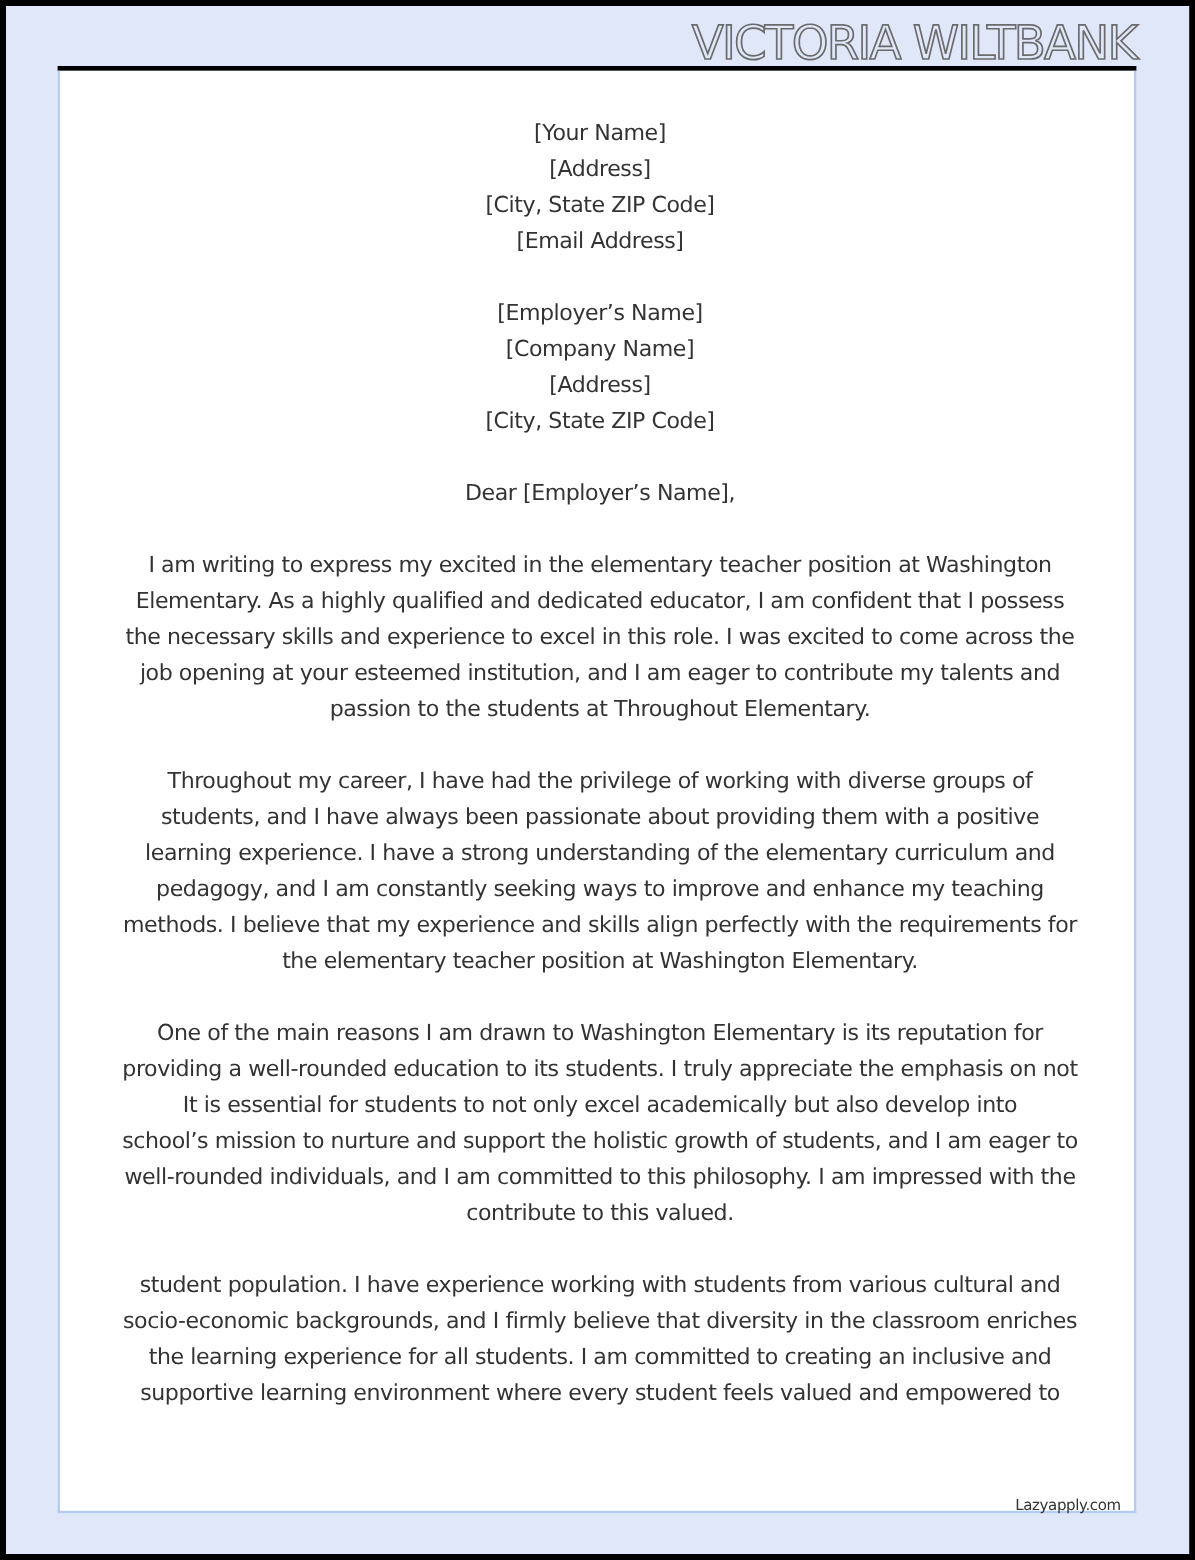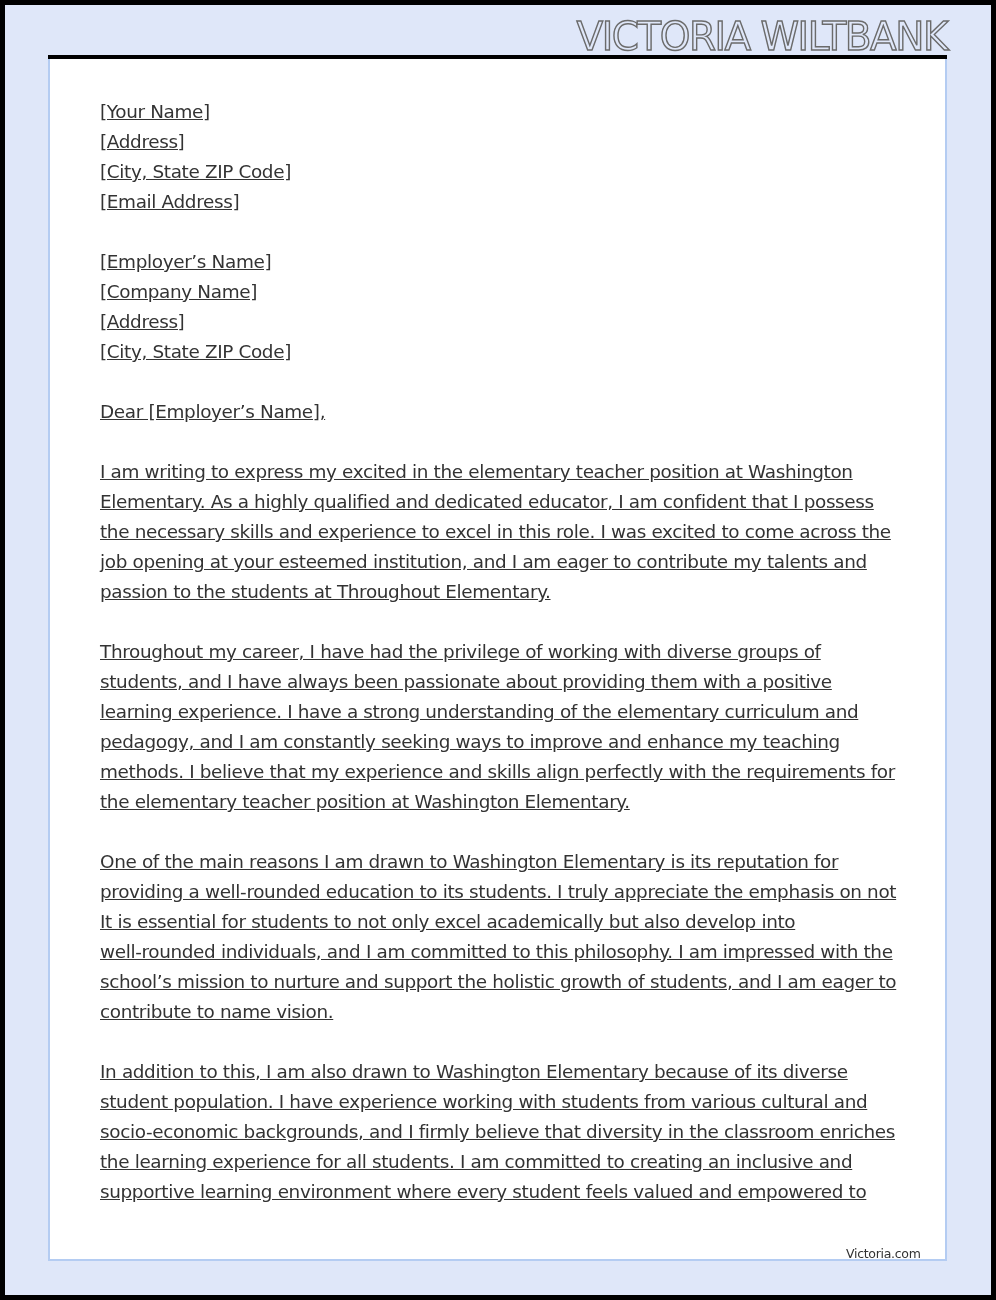--- a/index.html
+++ b/index.html
@@ -3,21 +3,21 @@
   <meta charset="utf-8">
   <style>
     html, body { margin: 0; padding: 0; }
     body {
       width: 996px; height: 1300px; overflow: hidden;
       position: relative; background: #000;
       font-family: "DejaVu Sans", sans-serif;
     }
     .page {
       position: absolute; left: 5px; top: 5px; width: 986px; height: 1290px;
-      background: #dfe7f9; overflow: hidden;
+      background: #dfe7f9; overflow: hidden; text-align: center;
     }
     .title {
       position: absolute; right: 44px; top: 10px;
       font-family: "DejaVu Sans", sans-serif;
       font-size: 39px; letter-spacing: -1.5px; line-height: 44px;
       color: #dfe7f9;
       -webkit-text-stroke: 1.4px #6b6b6b;
       white-space: nowrap;
     }
     .top-bar {
@@ -28,21 +28,21 @@
       position: absolute; left: 43px; top: 54px; width: 895px; height: 1200px;
       background: #fff;
       border-left: 2px solid #b4ccf2; border-right: 2px solid #b4ccf2; border-bottom: 2px solid #b4ccf2;
     }
     .letter {
       position: absolute; left: 95px; top: 92px; width: 800px;
       font-size: 18.4px; line-height: 30px; color: #333;
       letter-spacing: -0.35px;
       z-index: 2;
     }
-    .letter .line { display: block; white-space: nowrap; text-decoration: underline; }
+    .letter .line { display: block; white-space: nowrap; }
     .letter .gap { display: block; height: 30px; }
     .watermark {
       position: absolute; left: 841px; top: 1241px;
       font-size: 12.5px; color: #333; letter-spacing: -0.3px;
       z-index: 3; white-space: nowrap;
     }
   </style>
 </head>
 <body>
 
@@ -85,29 +85,28 @@
       <span class="line">pedagogy, and I am constantly seeking ways to improve and enhance my teaching</span>
       <span class="line">methods. I believe that my experience and skills align perfectly with the requirements for</span>
       <span class="line">the elementary teacher position at Washington Elementary.</span>
     </div>
     <span class="gap"></span>
 
     <div>
       <span class="line">One of the main reasons I am drawn to Washington Elementary is its reputation for</span>
       <span class="line">providing a well-rounded education to its students. I truly appreciate the emphasis on not</span>
       <span class="line">It is essential for students to not only excel academically but also develop into</span>
+      <span class="line">school’s mission to nurture and support the holistic growth of students, and I am eager to</span>
       <span class="line">well-rounded individuals, and I am committed to this philosophy. I am impressed with the</span>
-      <span class="line">school’s mission to nurture and support the holistic growth of students, and I am eager to</span>
-      <span class="line">contribute to name vision.</span>
+      <span class="line">contribute to this valued.</span>
     </div>
     <span class="gap"></span>
 
     <div>
-      <span class="line">In addition to this, I am also drawn to Washington Elementary because of its diverse</span>
       <span class="line">student population. I have experience working with students from various cultural and</span>
       <span class="line">socio-economic backgrounds, and I firmly believe that diversity in the classroom enriches</span>
       <span class="line">the learning experience for all students. I am committed to creating an inclusive and</span>
       <span class="line">supportive learning environment where every student feels valued and empowered to</span>
     </div>
   </div>
 
-  <div class="watermark">Victoria.com</div>
+  <div class="watermark">Lazyapply.com</div>
 </div>
 
 </body></html>

